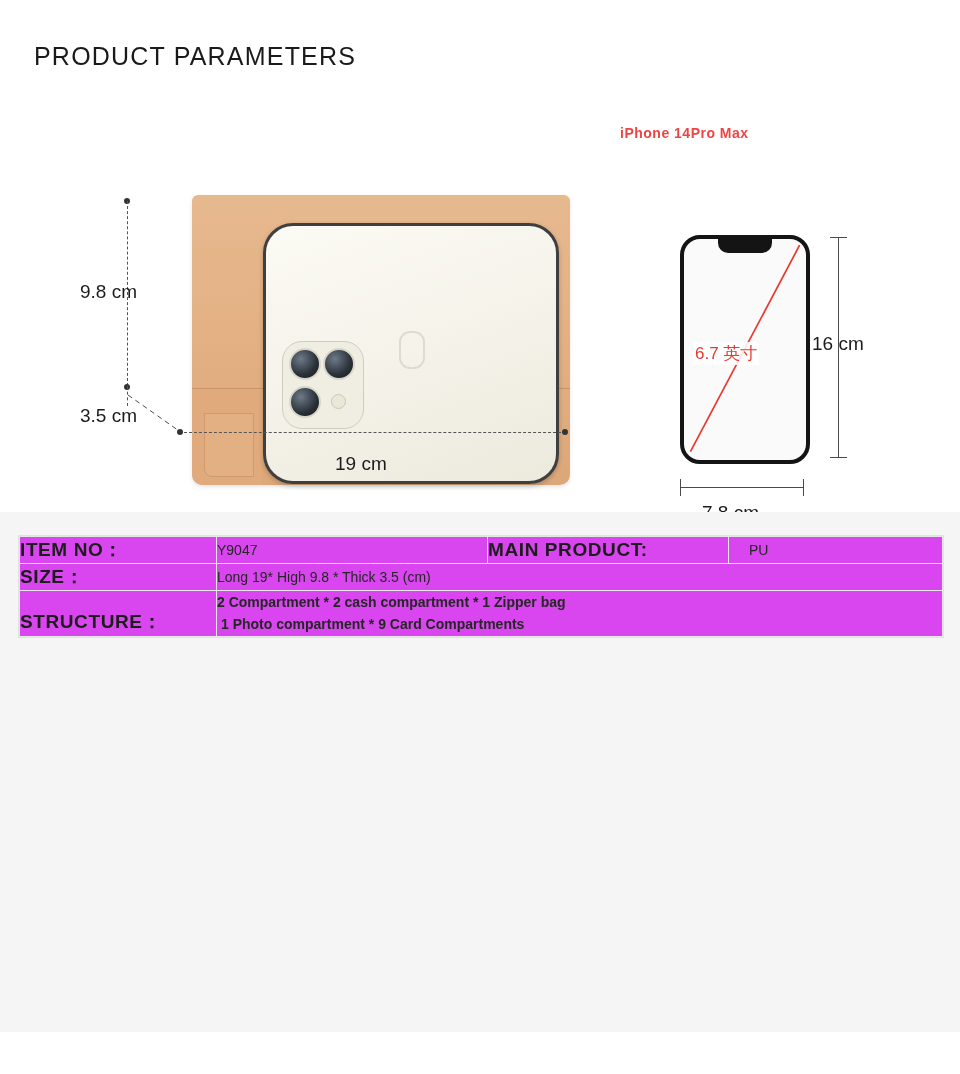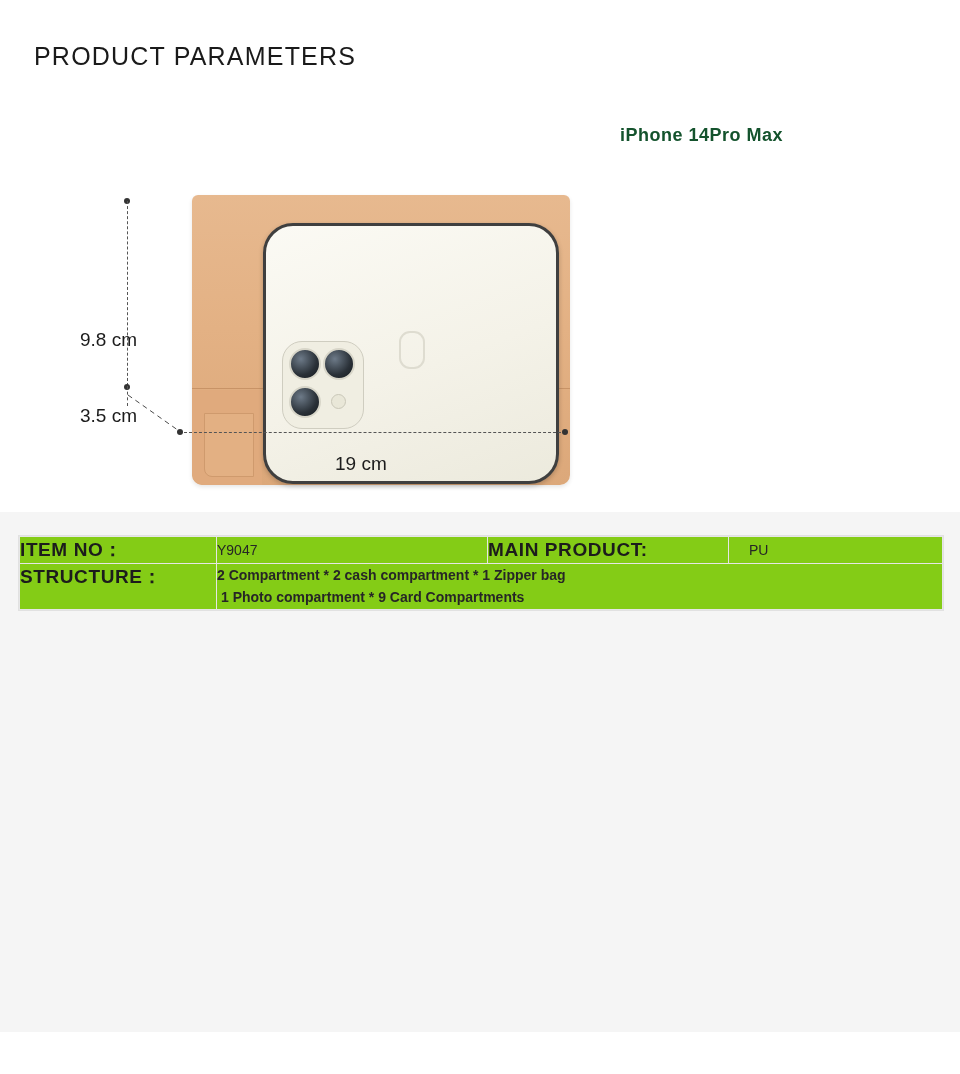--- a/index.html
+++ b/index.html
@@ -180,23 +180,23 @@
     position: absolute;
     left: 640px;
     top: 55px;
     width: 260px;
     height: 330px;
   }
   .iphone-title {
     position: absolute;
     left: 620px;
     top: 30px;
-    font-size: 18px;
+    font-size: 14px;
     letter-spacing: 0.5px;
-    color: #14532d;
+    color: #ef4444;
     font-weight: 600;
   }
   .iphone-body {
     position: absolute;
     left: 40px;
     top: 85px;
     width: 122px;
     height: 221px;
     background: #fafafa;
     border: 4px solid #141414;
@@ -236,21 +236,21 @@
     top: 512px;
     width: 960px;
     height: 520px;
     background: #f5f5f5;
   }
   .table {
     position: absolute;
     left: 18px;
     top: 23px;
     width: 924px;
-    background: #84cc16;
+    background: #d946ef;
     border: 1px solid #e1e1e1;
     border-collapse: collapse;
   }
   table.params {
     width: 924px;
     border-collapse: collapse;
   }
   table.params td {
     border: 1px solid #e6e6e6;
     padding: 0;
@@ -302,48 +302,71 @@
         <div class="lens l3"></div>
         <div class="flash"></div>
       </div>
       <div class="phone-logo"></div>
     </div>
   </div>
 
   <div class="dot" style="left:124px; top:103px;"></div>
   <div class="dashed-v" style="left:127px; top:106px; height:185px;"></div>
   <div class="dot" style="left:124px; top:289px;"></div>
-  <div class="dim-label" style="left:80px; top:186px;margin-top:48px;">9.8 cm</div>
+  <div class="dim-label" style="left:80px; top:186px;">9.8 cm</div>
 
   <div class="dashed-v" style="left:127px; top:291px; height:20px;"></div>
   <div class="dim-label" style="left:80px; top:310px;">3.5 cm</div>
   <svg style="position:absolute; left:120px; top:292px;" width="80" height="60">
     <line x1="8" y1="8" x2="62" y2="46" stroke="#4a4a4a" stroke-width="1" stroke-dasharray="5 4"></line>
   </svg>
 
   <div class="dot" style="left:177px; top:334px;"></div>
   <div class="dashed-h" style="left:184px; top:337px; width:382px;"></div>
   <div class="dot" style="left:562px; top:334px;"></div>
   <div class="dim-label" style="left:335px; top:358px;">19 cm</div>
 
   <div class="iphone-title">iPhone 14Pro Max</div>
+  <div class="iphone-wrap">
+    <div class="iphone-body">
+      <div class="iphone-notch"></div>
+      <svg class="iphone-diag" viewBox="0 0 114 213" preserveAspectRatio="none">
+        <line x1="6" y1="205" x2="108" y2="6" stroke="#e8392f" stroke-width="1.6"></line>
+      </svg>
+    </div>
+    <div class="inch-label">6.7 英寸</div>
+
+    <div class="dim-line-v" style="left:198px; top:87px; height:220px;"></div>
+    <div class="tick" style="left:190px; top:87px; width:17px;"></div>
+    <div class="tick" style="left:190px; top:307px; width:17px;"></div>
+    <div class="dim-label" style="left:172px; top:183px;">16 cm</div>
+
+    <div class="dim-line-h" style="left:40px; top:337px; width:124px;"></div>
+    <div class="tick" style="left:40px; top:329px; width:1px; height:17px; background:#4a4a4a;"></div>
+    <div class="tick" style="left:163px; top:329px; width:1px; height:17px; background:#4a4a4a;"></div>
+    <div class="dim-label" style="left:62px; top:352px;">7.8 cm</div>
+  </div>
 </div>
 
 <div class="table-area">
   <div class="table">
     <table class="params">
       <tbody>
           <tr>
         <td class="cell-key" style="width:196px;">ITEM NO：</td>
         <td class="cell-val" style="width:270px;">Y9047</td>
         <td class="cell-key" style="width:240px;">MAIN PRODUCT:</td>
         <td class="cell-val small-pad">PU</td>
       </tr>
       <tr>
-        <td class="cell-key" style="vertical-align:top; ">STRUCTURE：</td>
+        <td class="cell-key">SIZE：</td>
+        <td class="cell-val" colspan="3">Long 19* High 9.8 * Thick 3.5 (cm)</td>
+      </tr>
+      <tr>
+        <td class="cell-key" style="vertical-align:top; padding-top:18px;">STRUCTURE：</td>
         <td class="cell-val" colspan="3" style="line-height:1.6;font-weight:bold;">
           <span>2 Compartment * 2 cash compartment * 1 Zipper bag</span>
           <span class="struct-line2">1 Photo compartment * 9 Card Compartments</span>
         </td>
       </tr>
     </tbody>
       </table>
   </div>
 </div>
 

